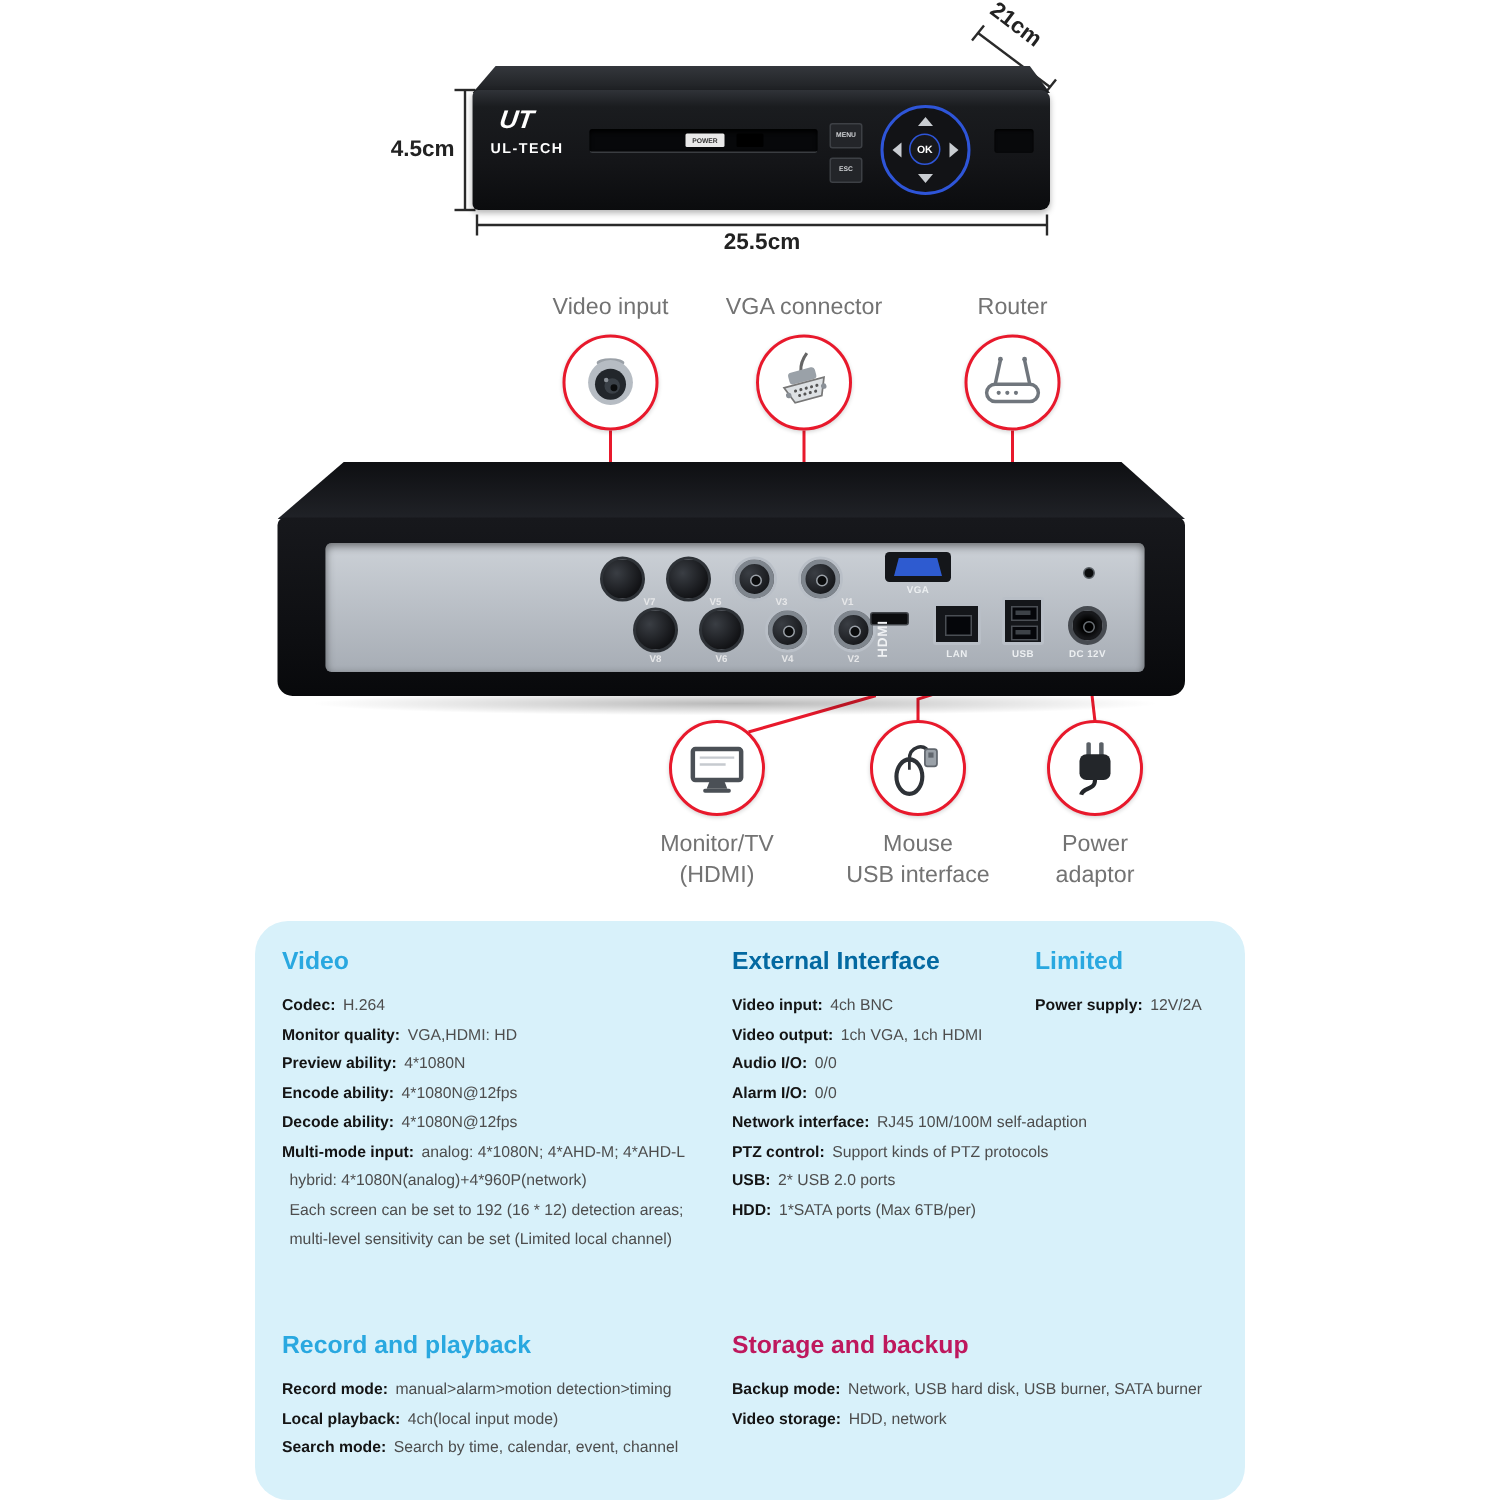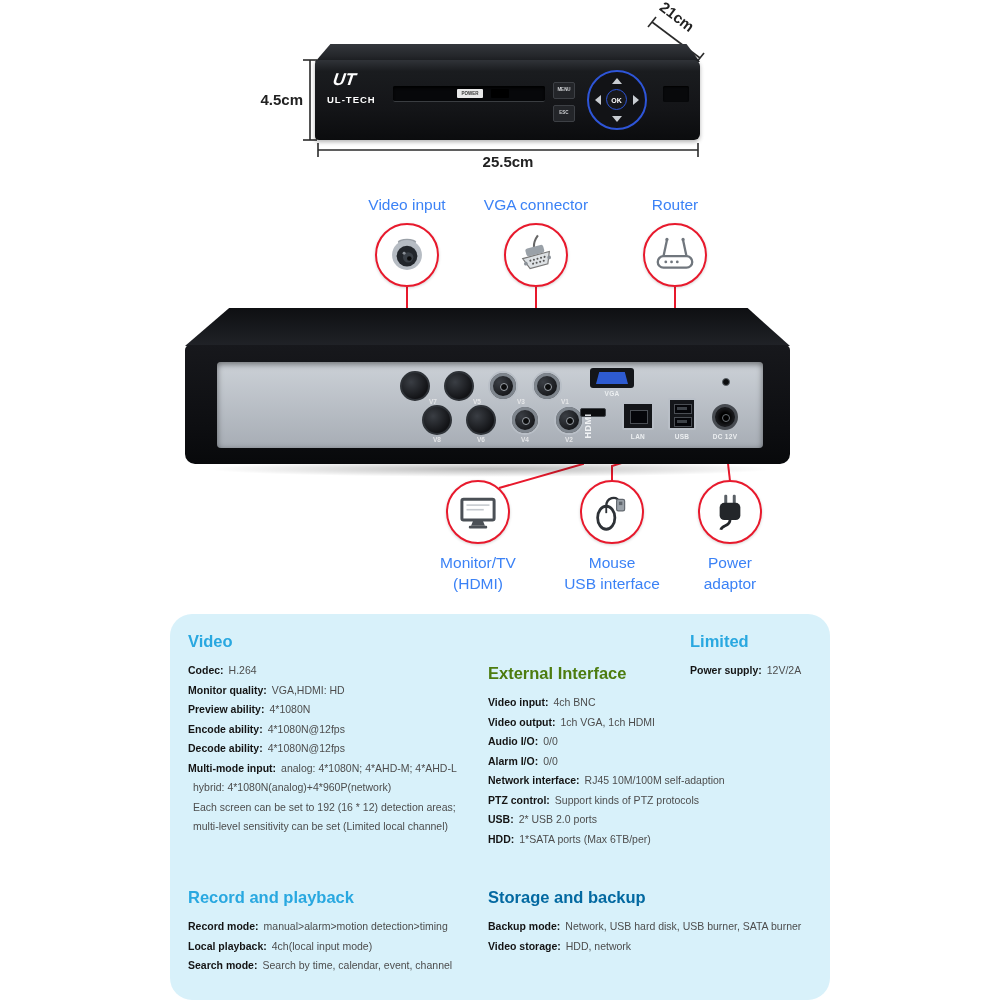--- a/index.html
+++ b/index.html
@@ -29,21 +29,21 @@
   .tri{position:absolute;width:0;height:0;}
   .tri-up{left:23px;top:6px;border-left:5px solid transparent;border-right:5px solid transparent;border-bottom:6px solid #c9cdd2;}
   .tri-down{left:23px;bottom:6px;border-left:5px solid transparent;border-right:5px solid transparent;border-top:6px solid #c9cdd2;}
   .tri-left{left:6px;top:23px;border-top:5px solid transparent;border-bottom:5px solid transparent;border-right:6px solid #c9cdd2;}
   .tri-right{right:6px;top:23px;border-top:5px solid transparent;border-bottom:5px solid transparent;border-left:6px solid #c9cdd2;}
   .ok-btn{position:absolute;left:17px;top:17px;width:21px;height:21px;border-radius:50%;background:#17181b;border:1.5px solid #2e55d8;color:#fff;font-size:7px;font-weight:bold;text-align:center;line-height:21px;box-sizing:border-box;}
   .right-slot{position:absolute;left:348px;top:26px;width:26px;height:16px;background:#08090b;border-radius:2px;box-shadow:inset 0 1px 2px #000;}
   
   .dim-label{position:absolute;font-size:15px;font-weight:bold;color:#222;}
   
-  .callout-label{position:absolute;width:140px;text-align:center;font-size:15.5px;color:#3b82f6;line-height:21px;}
+  .callout-label{position:absolute;width:140px;text-align:center;font-size:15.5px;color:#737373;line-height:21px;}
   .callout-circle{position:absolute;width:64px;height:64px;border-radius:50%;background:#fff;border:2.5px solid #e8192c;box-sizing:border-box;box-shadow:0 1px 3px rgba(0,0,0,.18);display:flex;align-items:center;justify-content:center;}
   
   .back-top{
     position:absolute;left:185px;top:308px;width:605px;height:38px;
     background:linear-gradient(180deg,#0e0f12,#202227);
     clip-path:polygon(7.3% 0,93% 0,100% 100%,0 100%);
   }
   .back-body{
     position:absolute;left:185px;top:345px;width:605px;height:119px;
     background:linear-gradient(180deg,#17181c,#0d0e11 70%,#08090b);
@@ -289,21 +289,21 @@
 
 
 
         <div class="spec-row"><span class="spec-label"></span><span class="spec-value">Each screen can be set to 192 (16 * 12) detection areas;</span></div>
 
         <div class="spec-row"><span class="spec-label"></span><span class="spec-value">multi-level sensitivity can be set (Limited local channel)</span></div>
       </div>
   </div>
 
   <div class="spec-section" style="left:318px;top:18px;width:280px;">
-    <h3 class="spec-heading" style="color: #4d7c0f; margin-top: 32px;">External Interface</h3>
+    <h3 class="spec-heading" style="color: #0369a1;">External Interface</h3>
     <div>
 
         <div class="spec-row"><span class="spec-label">Video input:</span><span class="spec-value">4ch BNC</span></div>
 
         <div class="spec-row"><span class="spec-label">Video output:</span><span class="spec-value">1ch VGA, 1ch HDMI</span></div>
 
 
         <div class="spec-row"><span class="spec-label">Audio I/O:</span><span class="spec-value">0/0</span></div>
 
         <div class="spec-row"><span class="spec-label">Alarm I/O:</span><span class="spec-value">0/0</span></div>
@@ -332,21 +332,21 @@
 
         <div class="spec-row"><span class="spec-label">Record mode:</span><span class="spec-value">manual&gt;alarm&gt;motion detection&gt;timing</span></div>
 
         <div class="spec-row"><span class="spec-label">Local playback:</span><span class="spec-value">4ch(local input mode)</span></div>
 
         <div class="spec-row"><span class="spec-label">Search mode:</span><span class="spec-value">Search by time, calendar, event, channel</span></div>
       </div>
   </div>
 
   <div class="spec-section" style="left:318px;top:274px;width:335px;">
-    <h3 class="spec-heading" style="color: #0369a1;">Storage and backup</h3>
+    <h3 class="spec-heading" style="color: #be185d;">Storage and backup</h3>
     <div>
 
         <div class="spec-row"><span class="spec-label">Backup mode:</span><span class="spec-value">Network, USB hard disk, USB burner, SATA burner</span></div>
 
         <div class="spec-row"><span class="spec-label">Video storage:</span><span class="spec-value">HDD, network</span></div>
       </div>
   </div>
 
 </div>
 

